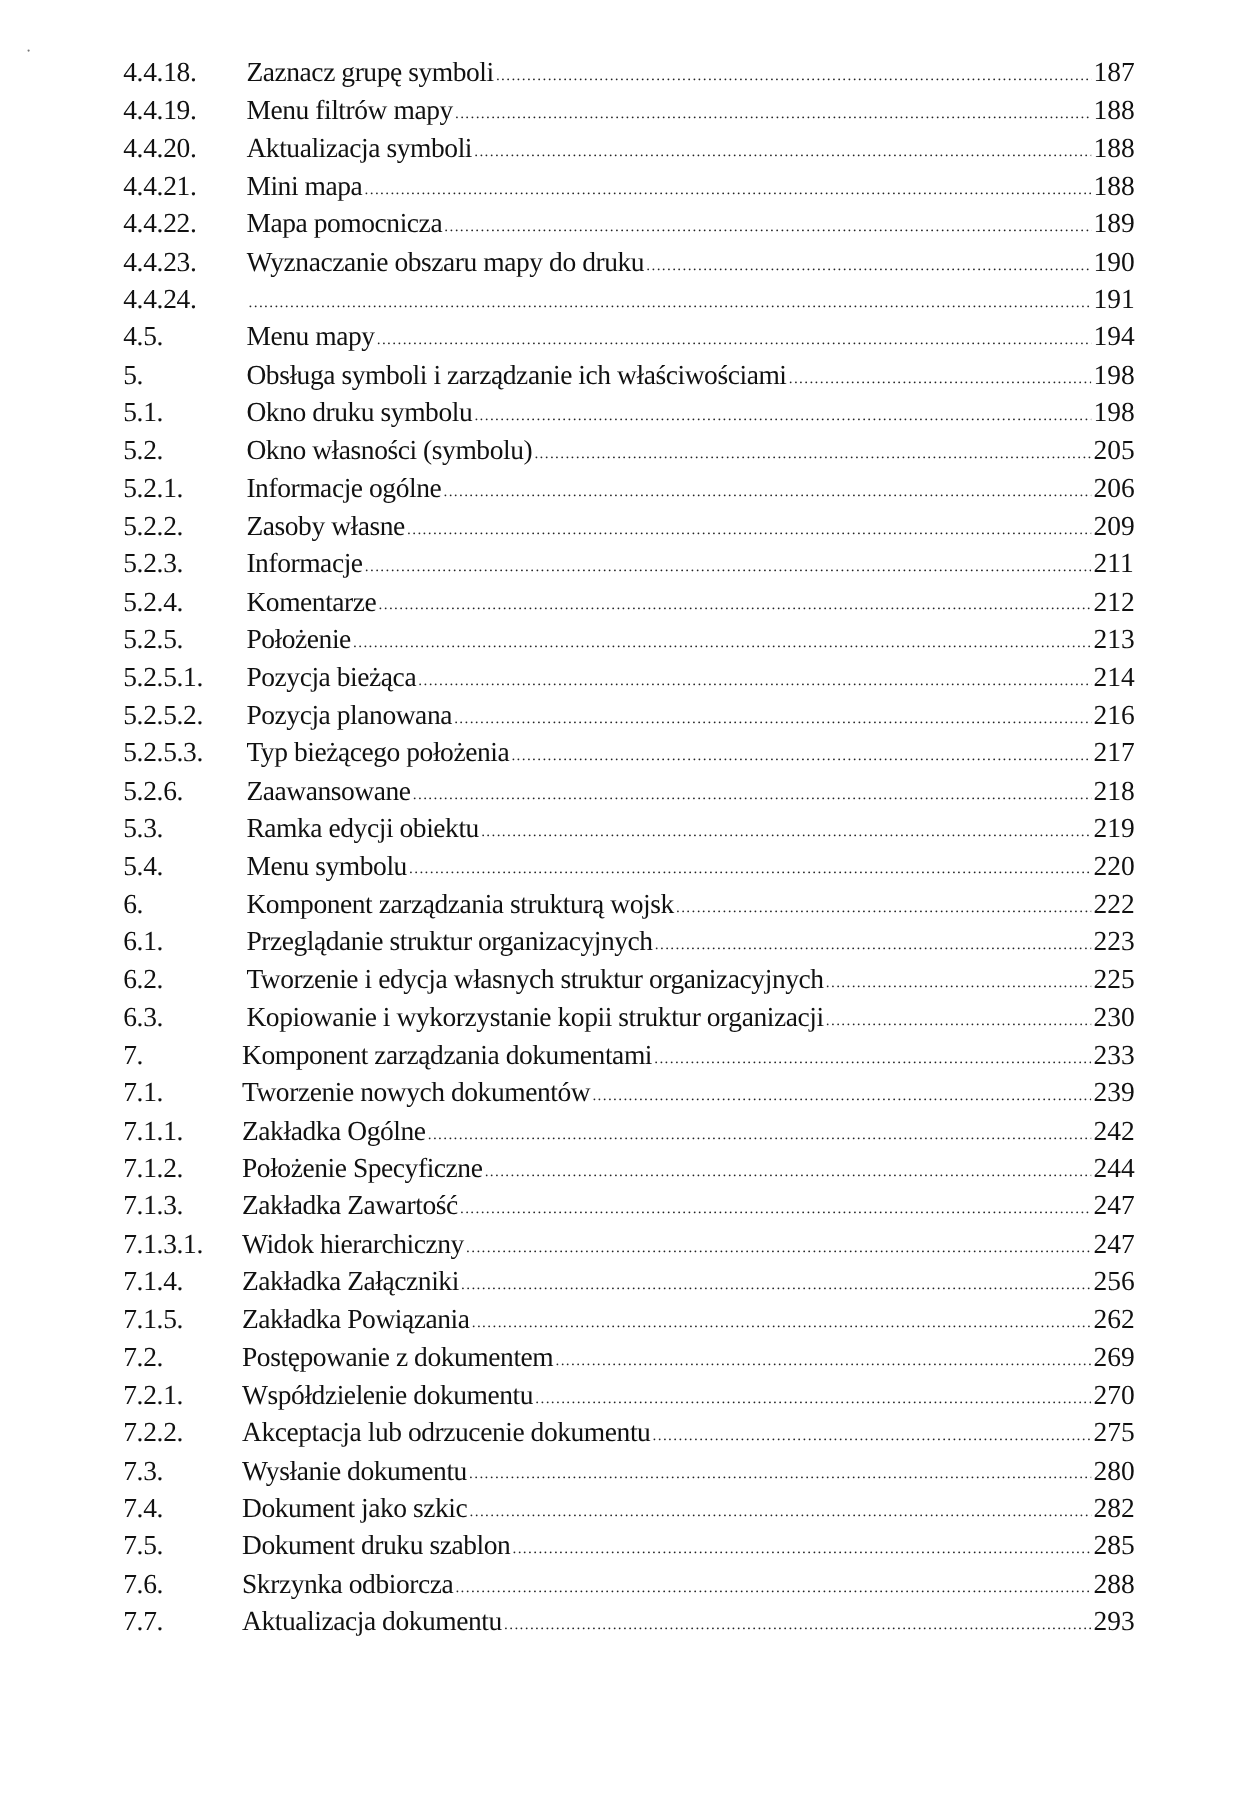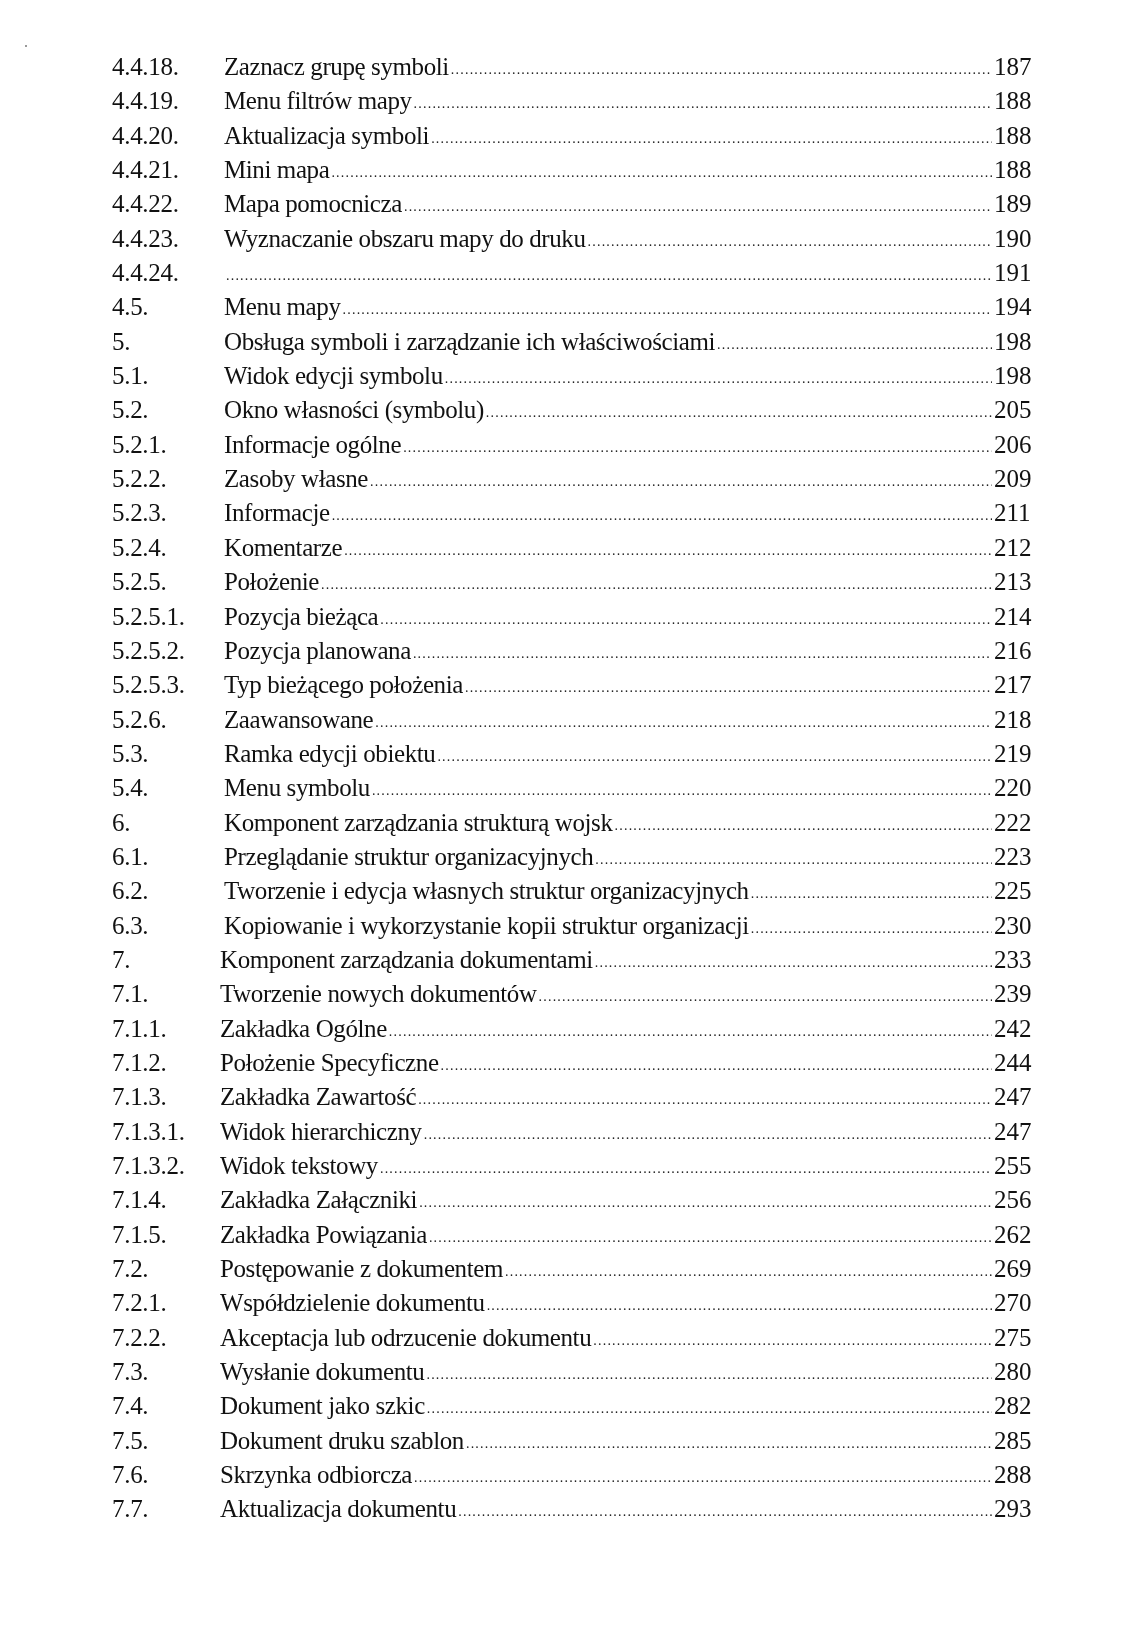--- a/index.html
+++ b/index.html
@@ -168,21 +168,21 @@
     <span class="toc-title-wrap">
       <span class="toc-title">Obsługa symboli i zarządzanie ich właściwościami</span>
       <span class="toc-leader"></span>
     </span>
     <span class="toc-page">198</span>
   </div>
 
   <div class="toc-row">
     <span class="toc-num">5.1.</span>
     <span class="toc-title-wrap">
-      <span class="toc-title">Widok edycji symbolu</span>
+      <span class="toc-title">Okno druku symbolu</span>
       <span class="toc-leader"></span>
     </span>
     <span class="toc-page">198</span>
   </div>
 
   <div class="toc-row">
     <span class="toc-num">5.2.</span>
     <span class="toc-title-wrap">
       <span class="toc-title">Okno własności (symbolu)</span>
       <span class="toc-leader"></span>
@@ -372,28 +372,20 @@
 
   <div class="toc-row lower">
     <span class="toc-num">7.1.3.1.</span>
     <span class="toc-title-wrap">
       <span class="toc-title">Widok hierarchiczny</span>
       <span class="toc-leader"></span>
     </span>
     <span class="toc-page">247</span>
   </div>
 
-  <div class="toc-row lower">
-    <span class="toc-num">7.1.3.2.</span>
-    <span class="toc-title-wrap">
-      <span class="toc-title">Widok tekstowy</span>
-      <span class="toc-leader"></span>
-    </span>
-    <span class="toc-page">255</span>
-  </div>
 
   <div class="toc-row lower">
     <span class="toc-num">7.1.4.</span>
     <span class="toc-title-wrap">
       <span class="toc-title">Zakładka Załączniki</span>
       <span class="toc-leader"></span>
     </span>
     <span class="toc-page">256</span>
   </div>
 

